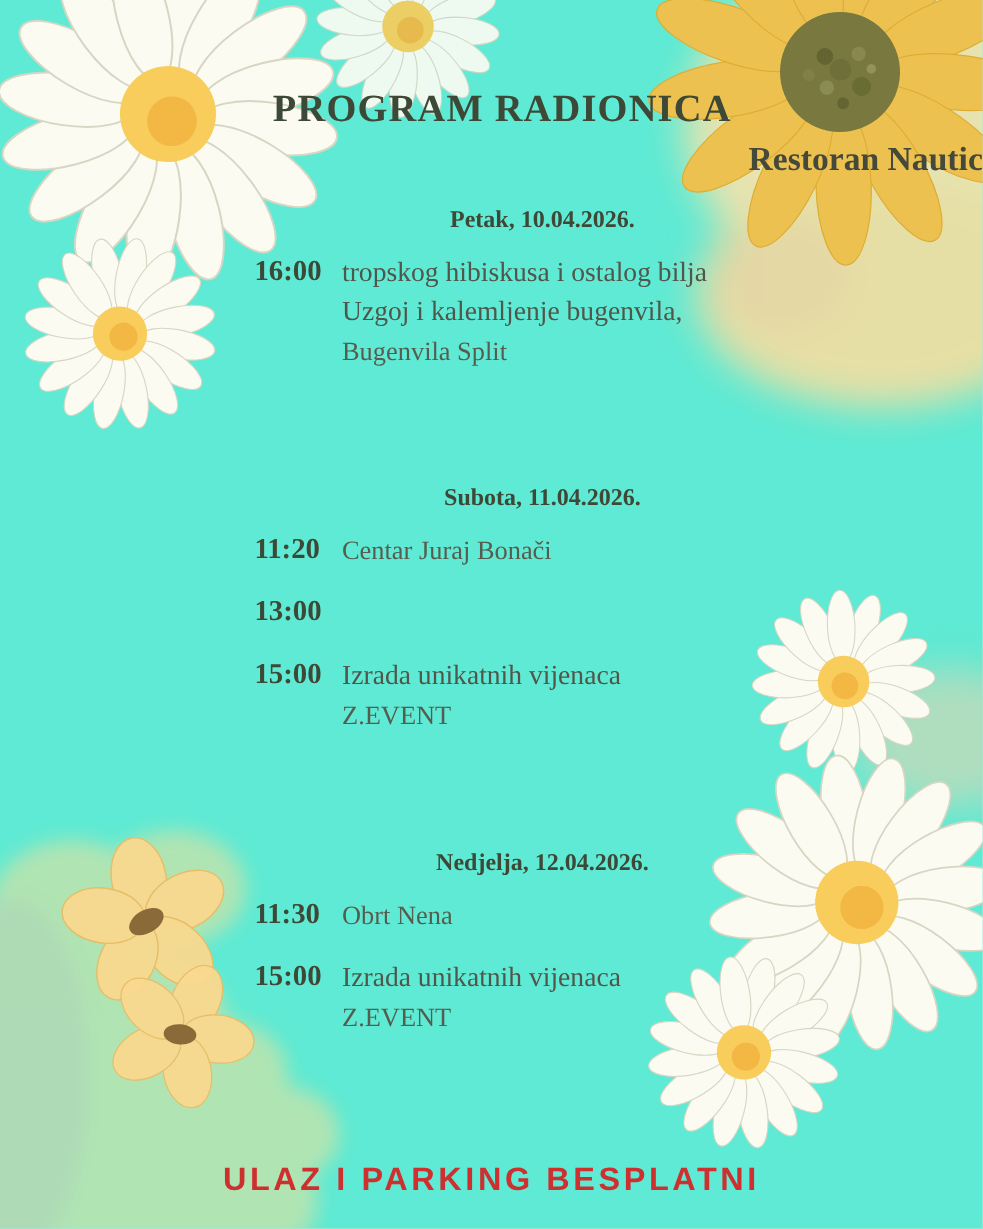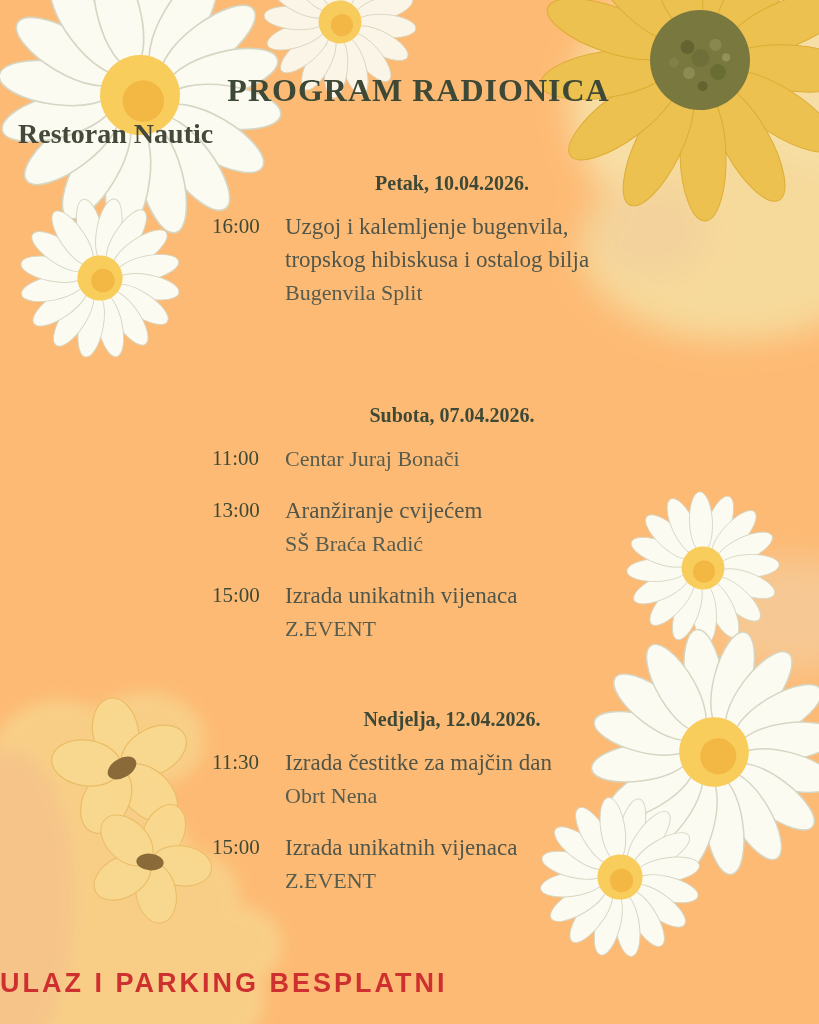--- a/index.html
+++ b/index.html
@@ -3,53 +3,53 @@
 <meta charset="utf-8">
 <style>
   html,body{margin:0;padding:0;}
   body{
     width:819px;height:1024px;
     font-family:"Liberation Serif","DejaVu Serif",serif;
     background:#f5f1e1;
   }
   .poster{
     position:relative;width:819px;height:1024px;overflow:hidden;
-    background:#fdba74;
+    background:#5eead4;
   }
   .decor-svg{position:absolute;top:0;left:0;z-index:0;pointer-events:none;}
   .content{position:absolute;top:0;left:0;width:100%;height:100%;z-index:1;}
 
   .title{
     position:absolute;top:72px;left:0;width:100%;text-align:center;
     padding-left:18px;box-sizing:border-box;
     font-size:32px;font-weight:bold;letter-spacing:1px;color:#3d4936;
   }
   .subtitle{
-    position:absolute;top:118px;left:0;width:100%;text-align:left;
+    position:absolute;top:118px;left:0;width:100%;text-align:right;
     padding-left:18px;box-sizing:border-box;
     font-size:28px;font-weight:bold;color:#44493a;
   }
   .day{position:absolute;left:212px;width:480px;}
   .day-1{top:172px;}
   .day-2{top:404px;}
   .day-3{top:708px;}
   .day-heading{
     text-align:center;font-size:20px;font-weight:bold;color:#3d4936;
     margin-bottom:15px;
   }
   .event{display:flex;margin-bottom:19px;}
   .event-time{
-    flex:0 0 62px;font-size:21px;font-weight:normal;color:#3d4936;
+    flex:0 0 62px;font-size:24px;font-weight:bold;color:#3d4936;
     line-height:33px;margin-right:11px;
   }
   .event-desc{flex:1;}
   .event-line{font-size:23px;color:#50564a;line-height:33px;}
   .event-org{font-size:22px;color:#575d4e;line-height:33px;}
   .footer{
-    position:absolute;top:968px;left:0;width:100%;
+    position:absolute;top:968px;left:0;width:100%;text-align:center;
     font-family:"Liberation Sans","DejaVu Sans",sans-serif;
     font-size:27px;font-weight:bold;letter-spacing:3px;color:#ce3030;
   }
 </style>
 </head>
 <body>
 
 <div class="poster">
 
   <svg class="decor-svg" width="819" height="1024" viewBox="0 0 819 1024" aria-hidden="true">
@@ -162,57 +162,52 @@
   <div class="content">
 
     <div class="title">PROGRAM RADIONICA</div>
     <div class="subtitle">Restoran Nautic</div>
 
     <div class="day day-1">
       <div class="day-heading">Petak, 10.04.2026.</div>
       <div class="event">
         <div class="event-time">16:00</div>
         <div class="event-desc">
+          <div class="event-line">tropskog hibiskusa i ostalog bilja</div>
           <div class="event-line">Uzgoj i kalemljenje bugenvila,</div>
-          <div class="event-line">tropskog hibiskusa i ostalog bilja</div>
           <div class="event-org">Bugenvila Split</div>
         </div>
       </div>
     </div>
 
     <div class="day day-2">
-      <div class="day-heading">Subota, 07.04.2026.</div>
-      <div class="event">
-        <div class="event-time">11:00</div>
+      <div class="day-heading">Subota, 11.04.2026.</div>
+      <div class="event">
+        <div class="event-time">11:20</div>
         <div class="event-desc">
           <div class="event-org">Centar Juraj Bonači</div>
         </div>
       </div>
       <div class="event">
         <div class="event-time">13:00</div>
-        <div class="event-desc">
-          <div class="event-line">Aranžiranje cvijećem</div>
-          <div class="event-org">SŠ Braća Radić</div>
-        </div>
       </div>
       <div class="event">
         <div class="event-time">15:00</div>
         <div class="event-desc">
           <div class="event-line">Izrada unikatnih vijenaca</div>
           <div class="event-org">Z.EVENT</div>
         </div>
       </div>
     </div>
 
     <div class="day day-3">
       <div class="day-heading">Nedjelja, 12.04.2026.</div>
       <div class="event">
         <div class="event-time">11:30</div>
         <div class="event-desc">
-          <div class="event-line">Izrada čestitke za majčin dan</div>
           <div class="event-org">Obrt Nena</div>
         </div>
       </div>
       <div class="event">
         <div class="event-time">15:00</div>
         <div class="event-desc">
           <div class="event-line">Izrada unikatnih vijenaca</div>
           <div class="event-org">Z.EVENT</div>
         </div>
       </div>

